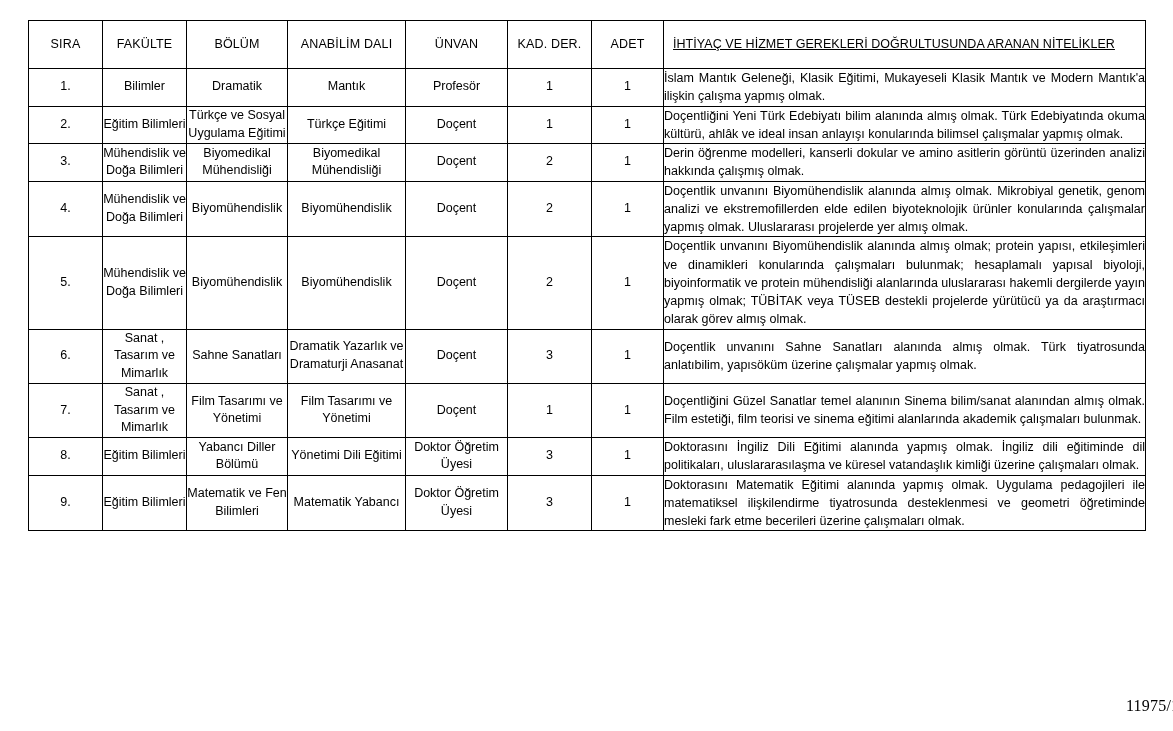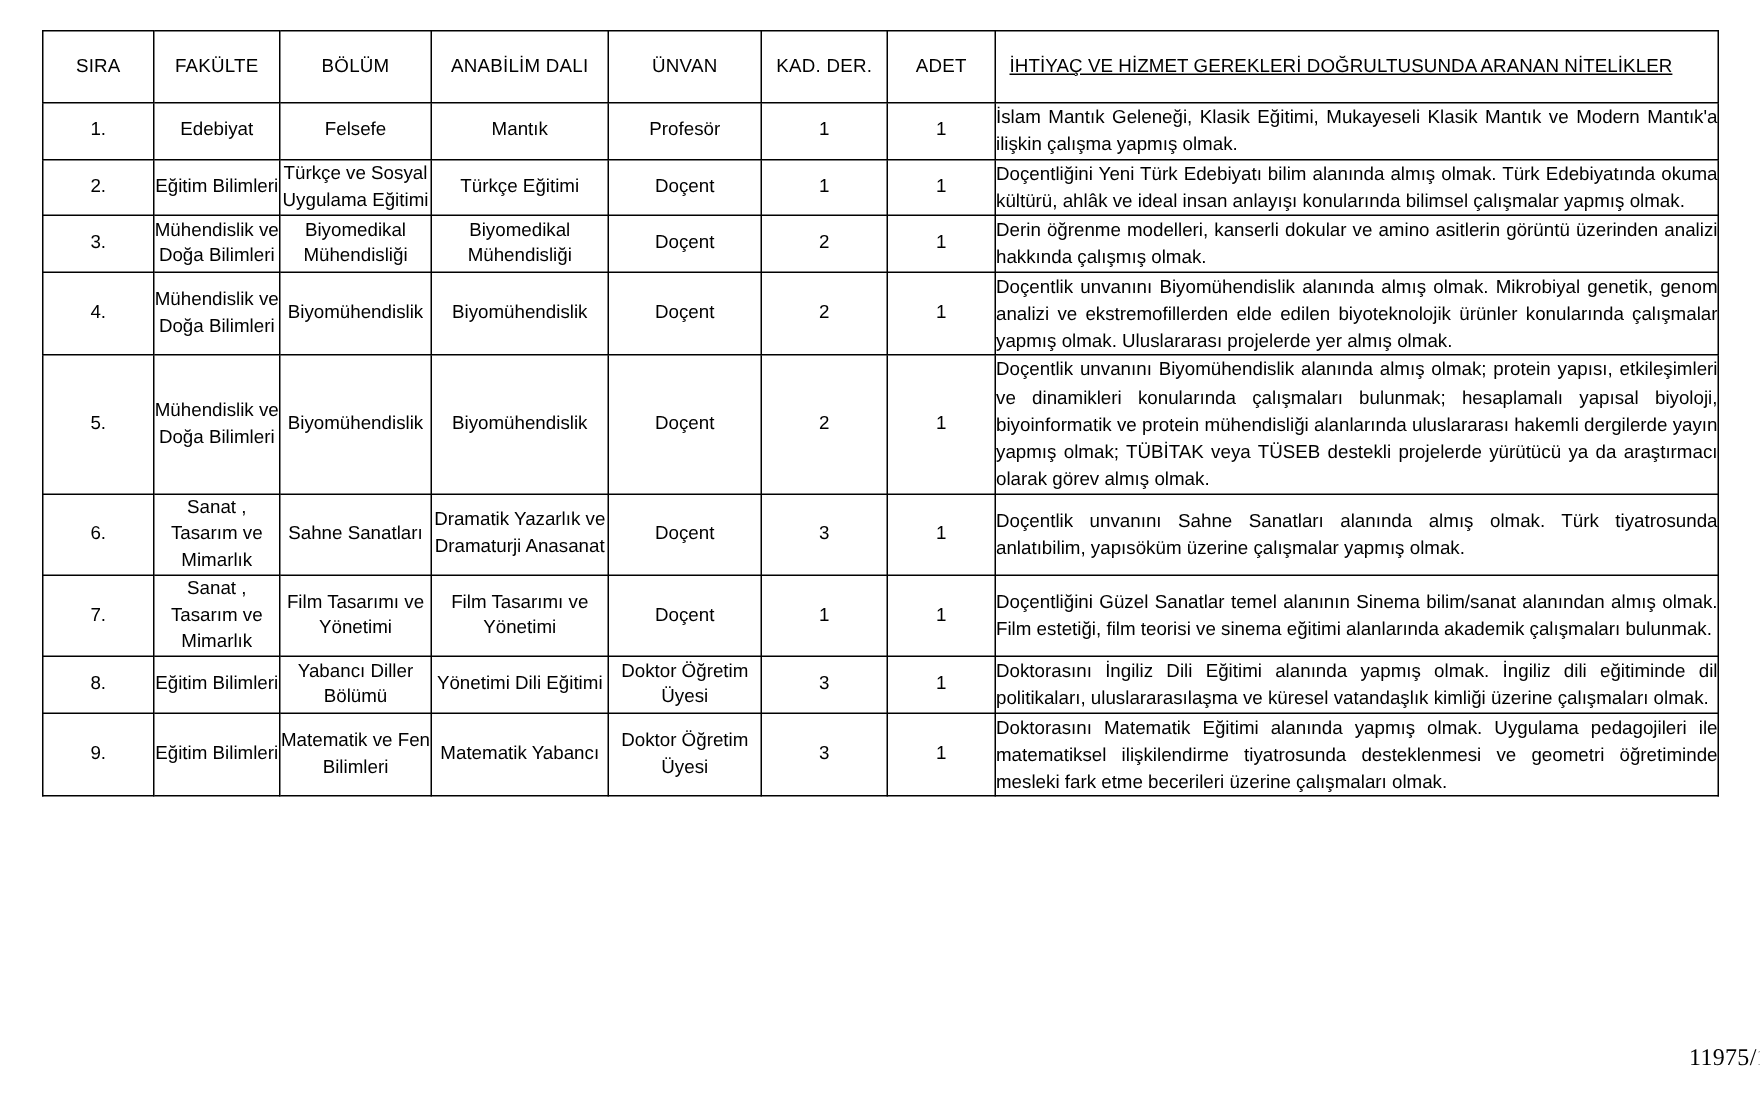--- a/index.html
+++ b/index.html
@@ -112,22 +112,22 @@
         <th class="hdr-cell">ANABİLİM DALI</th>
         <th class="hdr-cell">ÜNVAN</th>
         <th class="hdr-cell">KAD. DER.</th>
         <th class="hdr-cell">ADET</th>
         <th class="hdr-cell nitelik">İHTİYAÇ VE HİZMET GEREKLERİ DOĞRULTUSUNDA ARANAN NİTELİKLER</th>
       </tr>
     </thead>
     <tbody>
       <tr>
         <td class="ctr-cell">1.</td>
-        <td class="ctr-cell">Edebiyat</td>
-        <td class="ctr-cell">Felsefe</td>
+        <td class="ctr-cell">Bilimler</td>
+        <td class="ctr-cell">Dramatik</td>
         <td class="ctr-cell">Mantık</td>
         <td class="ctr-cell">Profesör</td>
         <td class="ctr-cell">1</td>
         <td class="ctr-cell">1</td>
         <td class="desc-cell">İslam Mantık Geleneği, Klasik Eğitimi, Mukayeseli Klasik Mantık ve Modern Mantık'a ilişkin çalışma yapmış olmak.</td>
       </tr>
       <tr>
         <td class="ctr-cell">2.</td>
         <td class="ctr-cell">Eğitim Bilimleri</td>
         <td class="ctr-cell">Türkçe ve Sosyal Uygulama Eğitimi</td>

